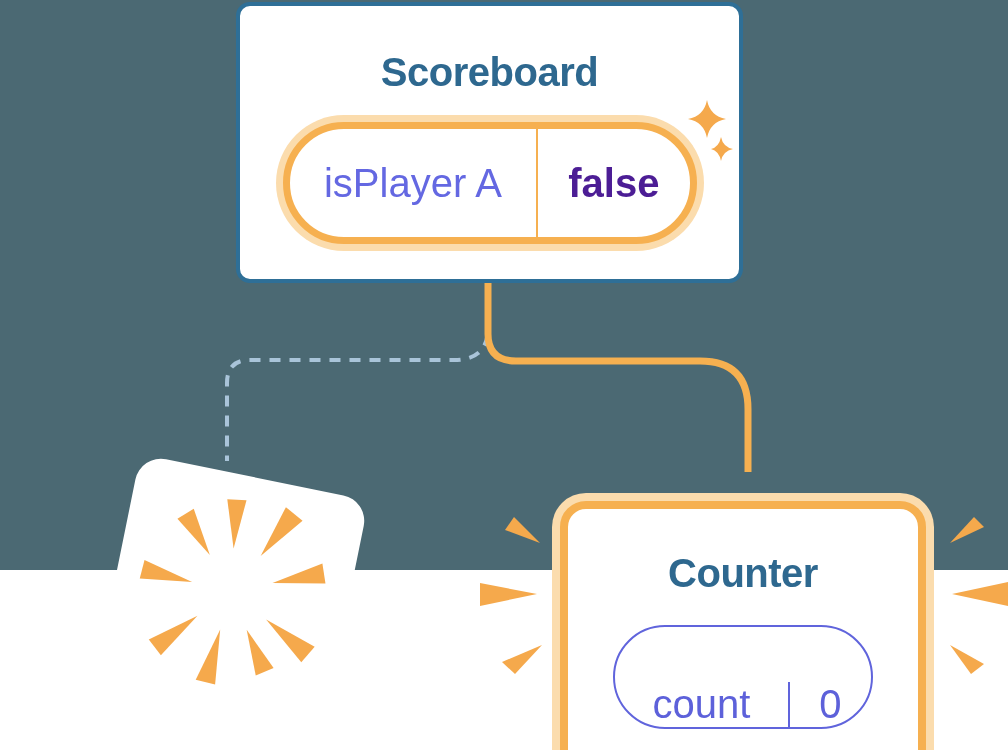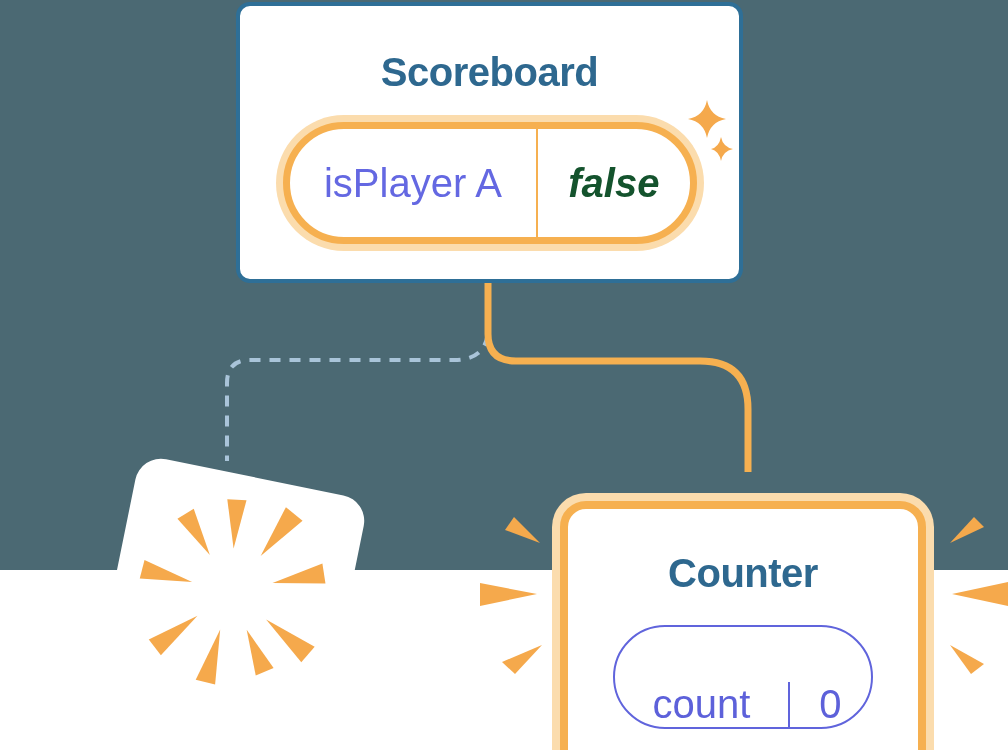--- a/index.html
+++ b/index.html
@@ -57,21 +57,21 @@
     box-shadow: 0 0 0 7px #FBDCAD;
   }
   .pill-cell {
     display: flex;
     align-items: center;
     justify-content: center;
     font-size: 40px;
     color: #6468E2;
   }
   .orange-pill .cell-name { width: 62%; border-right: 2px solid #F6B050; }
-  .orange-pill .cell-value { width: 38%; font-weight: 700; color: #14532d; font-style: italic; }
+  .orange-pill .cell-value { width: 38%; font-weight: 700; color: #4c1d95; }
   .sparkles {
     position: absolute;
     right: -3px; top: 83px;
     width: 70px; height: 80px;
   }
   
   .counter {
     left: 560px; top: 458px;
     width: 366px; height: 280px;
     border: 8px solid #F6B050;

